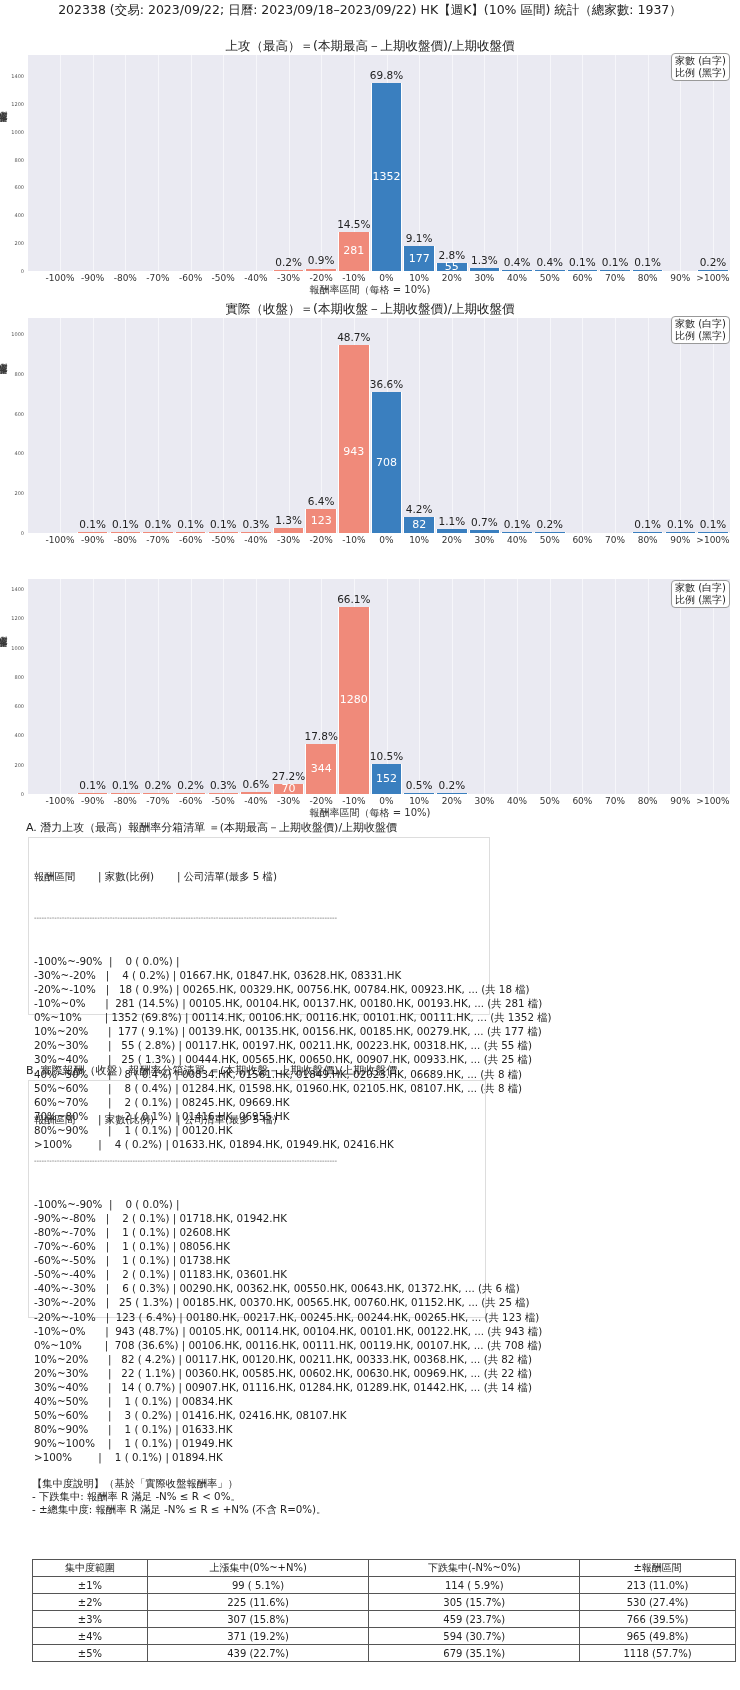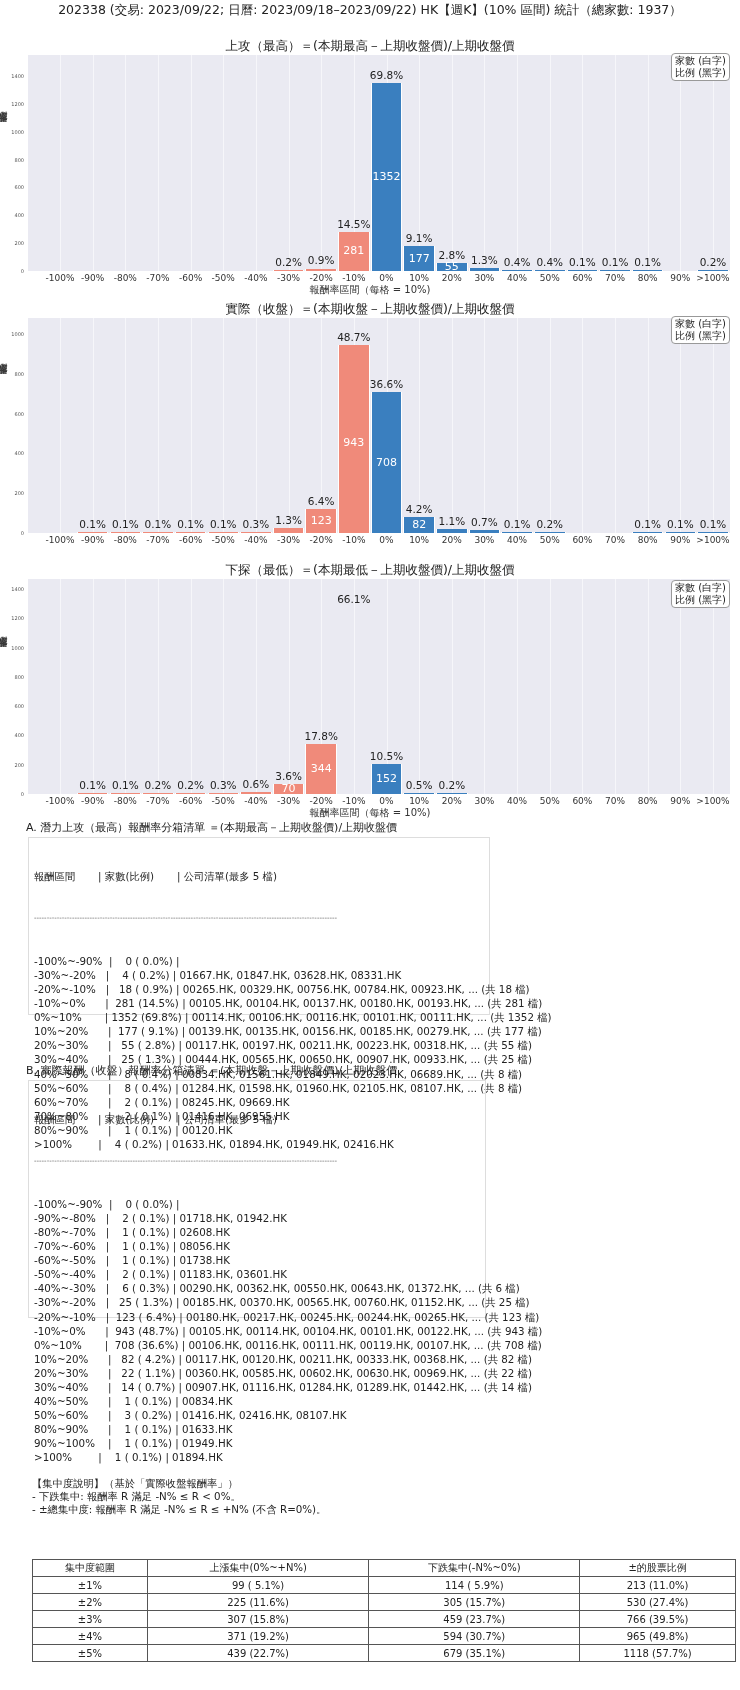--- a/index.html
+++ b/index.html
@@ -165,21 +165,21 @@
       <div class="bar-pct" style="left: 170.25px; top: 199.5px;">0.1%</div>
       <div class="bar neg" style="left: 212.15px; width: 31.5px; height: 1.5px;"></div>
       <div class="bar-pct" style="left: 202.9px; top: 199.5px;">0.3%</div>
       <div class="bar neg" style="left: 244.8px; width: 31.5px; height: 4.97685px;"></div>
       <div class="bar-pct" style="left: 235.55px; top: 196.023px;">1.3%</div>
       <div class="bar neg" style="left: 277.45px; width: 31.5px; height: 24.4861px;">
         <div class="bar-count" style="top: 5.24306px;">123</div>
       </div>
       <div class="bar-pct" style="left: 268.2px; top: 176.514px;">6.4%</div>
       <div class="bar neg" style="left: 310.1px; width: 31.5px; height: 187.727px;">
-        <div class="bar-count" style="top: 91px;">943</div>
+        <div class="bar-count" style="top: 100px;">943</div>
       </div>
       <div class="bar-pct" style="left: 300.85px; top: 13.2731px;">48.7%</div>
       <div class="bar pos" style="left: 342.75px; width: 31.5px; height: 140.944px;">
         <div class="bar-count" style="top: 63.4722px;">708</div>
       </div>
       <div class="bar-pct" style="left: 333.5px; top: 60.0556px;">36.6%</div>
       <div class="bar pos" style="left: 375.4px; width: 31.5px; height: 16.3241px;">
         <div class="bar-count" style="top: 1.16204px;">82</div>
       </div>
       <div class="bar-pct" style="left: 366.15px; top: 184.676px;">4.2%</div>
@@ -225,21 +225,20 @@
     <div class="xtick" style="left: 688px; top: 535px;">&gt;100%</div>
     <div class="ytick" style="left: 0px; top: 530px;">0</div>
     <div class="ytick" style="left: 0px; top: 490.185px;">200</div>
     <div class="ytick" style="left: 0px; top: 450.37px;">400</div>
     <div class="ytick" style="left: 0px; top: 410.556px;">600</div>
     <div class="ytick" style="left: 0px; top: 370.741px;">800</div>
     <div class="ytick" style="left: 0px; top: 330.926px;">1000</div>
   </div>
 
 <div class="chart" style="top:0;height:820px;">
-  <div class="chart-title" style="top:562px;">下探（最低）＝(本期最低－上期收盤價)/上期收盤價</div>
   <div class="ylabel" style="top:655px;">股票家數</div>
   <div class="plot" style="top:579px;height:215px;">
       <div class="vgrid" style="left: 32px;"></div>
       <div class="vgrid" style="left: 64.65px;"></div>
       <div class="vgrid" style="left: 97.3px;"></div>
       <div class="vgrid" style="left: 129.95px;"></div>
       <div class="vgrid" style="left: 162.6px;"></div>
       <div class="vgrid" style="left: 195.25px;"></div>
       <div class="vgrid" style="left: 227.9px;"></div>
       <div class="vgrid" style="left: 260.55px;"></div>
@@ -264,25 +263,28 @@
       <div class="bar-pct" style="left: 104.95px; top: 199.5px;">0.2%</div>
       <div class="bar neg" style="left: 146.85px; width: 31.5px; height: 1.5px;"></div>
       <div class="bar-pct" style="left: 137.6px; top: 199.5px;">0.2%</div>
       <div class="bar neg" style="left: 179.5px; width: 31.5px; height: 1.5px;"></div>
       <div class="bar-pct" style="left: 170.25px; top: 199.5px;">0.3%</div>
       <div class="bar neg" style="left: 212.15px; width: 31.5px; height: 1.7551px;"></div>
       <div class="bar-pct" style="left: 202.9px; top: 199.245px;">0.6%</div>
       <div class="bar neg" style="left: 244.8px; width: 31.5px; height: 10.2381px;">
         <div class="bar-count" style="top: -1.88095px;">70</div>
       </div>
-      <div class="bar-pct" style="left: 235.55px; top: 190.762px;">3.6%</div>
+      <div class="bar-pct" style="left: 235.55px; top: 190.762px;">27.2%</div>
       <div class="bar neg" style="left: 277.45px; width: 31.5px; height: 50.3129px;">
         <div class="bar-count" style="top: 18.1565px;">344</div>
       </div>
       <div class="bar-pct" style="left: 268.2px; top: 150.687px;">17.8%</div>
+      <div class="bar neg" style="left: 310.1px; width: 31.5px; height: 187.211px;">
+        <div class="bar-count" style="top: 86.6054px;">1280</div>
+      </div>
       <div class="bar-pct" style="left: 300.85px; top: 13.7891px;">66.1%</div>
       <div class="bar pos" style="left: 342.75px; width: 31.5px; height: 29.8367px;">
         <div class="bar-count" style="top: 7.91837px;">152</div>
       </div>
       <div class="bar-pct" style="left: 333.5px; top: 171.163px;">10.5%</div>
       <div class="bar pos" style="left: 375.4px; width: 31.5px; height: 1.5px;"></div>
       <div class="bar-pct" style="left: 366.15px; top: 199.5px;">0.5%</div>
       <div class="bar pos" style="left: 408.05px; width: 31.5px; height: 1.5px;"></div>
       <div class="bar-pct" style="left: 398.8px; top: 199.5px;">0.2%</div>
     </div>
@@ -341,21 +343,21 @@
   <div>- 下跌集中: 報酬率 R 滿足 -N% ≤ R &lt; 0%。</div>
   <div>- ±總集中度: 報酬率 R 滿足 -N% ≤ R ≤ +N% (不含 R=0%)。</div>
 </div>
 
 <table class="conc-table">
   <thead>
     <tr>
       <th>集中度範圍</th>
       <th>上漲集中(0%~+N%)</th>
       <th>下跌集中(-N%~0%)</th>
-      <th>±的股票比例</th>
+      <th>±報酬區間</th>
     </tr>
   </thead>
   <tbody>
     <tr>
       <td>±1%</td>
       <td>99 ( 5.1%)</td>
       <td>114 ( 5.9%)</td>
       <td>213 (11.0%)</td>
     </tr>
     <tr>

